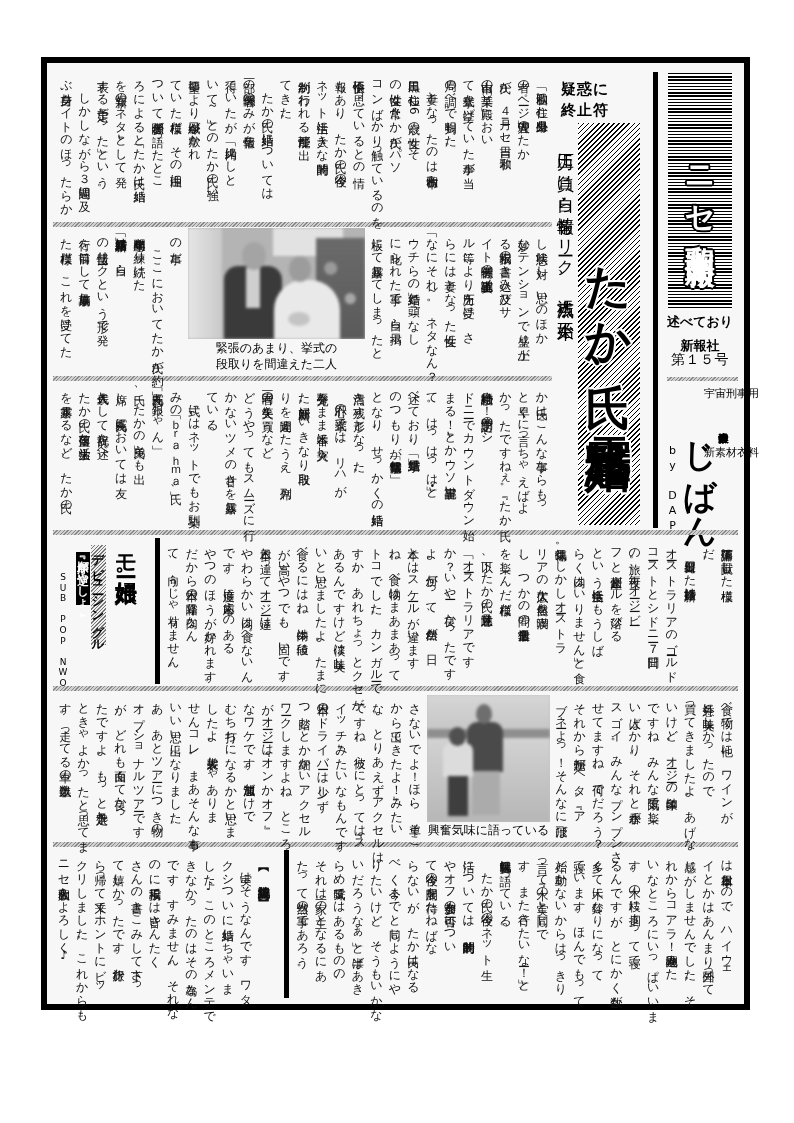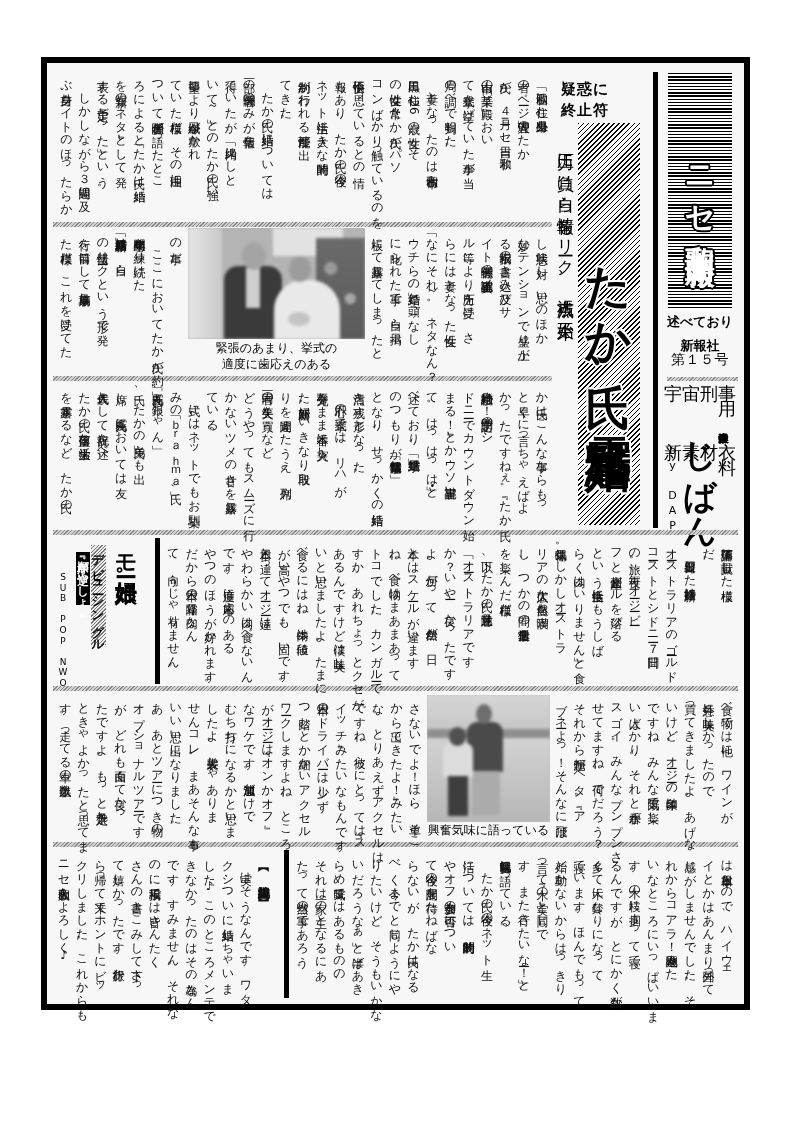--- a/index.html
+++ b/index.html
@@ -22,21 +22,21 @@
   .note-body{left:54px;top:852px;width:201px;height:150px;line-height:18.2px;}
 
   
   .mast-title{position:absolute;left:668px;top:73px;width:64px;height:237px;
     background:repeating-linear-gradient(180deg,#000 0 1.5px,#fff 1.5px 3.2px);
     writing-mode:vertical-rl;text-align:center;line-height:64px;font-size:30px;letter-spacing:3px;
     font-family:"DejaVu Serif",serif;font-weight:bold;color:#fff;
     text-shadow:2px 0 0 #000,-2px 0 0 #000,0 2px 0 #000,0 -2px 0 #000,1.5px 1.5px 0 #000,-1.5px -1.5px 0 #000,1.5px -1.5px 0 #000,-1.5px 1.5px 0 #000;}
   .mast-line{position:absolute;left:664px;width:72px;text-align:center;font-weight:bold;font-size:13px;line-height:15px;}
   .mast-issue{position:absolute;left:664px;top:351px;width:72px;text-align:center;font-size:14px;line-height:16px;letter-spacing:0.5px;}
-  .ad-tag{position:absolute;left:660px;width:76px;text-align:right;font-size:18px;line-height:15px;}
+  .ad-tag{position:absolute;left:704px;width:76px;text-align:left;font-size:11px;line-height:15px;}
   .jiban{position:absolute;left:682px;top:418px;width:36px;writing-mode:vertical-rl;font-size:33px;line-height:36px;font-weight:900;letter-spacing:0;}
   .by{position:absolute;left:666px;top:444px;width:12px;writing-mode:vertical-rl;text-orientation:upright;font-size:11px;line-height:12px;letter-spacing:2px;white-space:pre;}
   .feature{position:absolute;left:717px;top:425px;width:12px;writing-mode:vertical-rl;font-size:10px;line-height:12px;font-weight:bold;}
 
   
   .kicker{position:absolute;left:561px;width:70px;font-size:15px;line-height:21px;font-weight:bold;letter-spacing:1px;}
   .headline-main{position:absolute;left:578px;top:123px;width:62px;height:402px;
     background:repeating-linear-gradient(135deg,#000 0 1.2px,#fff 1.2px 3.6px);
     writing-mode:vertical-rl;text-align:center;line-height:62px;font-size:46px;font-weight:900;letter-spacing:4px;color:#000;
     text-shadow:2px 0 0 #fff,-2px 0 0 #fff,0 2px 0 #fff,0 -2px 0 #fff,1.5px 1.5px 0 #fff,-1.5px -1.5px 0 #fff,1.5px -1.5px 0 #fff,-1.5px 1.5px 0 #fff;}
@@ -163,21 +163,21 @@
     <div class="p" style="left:128px;top:10px;width:49px;height:101px;background:radial-gradient(circle at 30% 30%,#9a9a9a 0 6px,transparent 7px),radial-gradient(circle at 70% 60%,#a8a8a8 0 5px,transparent 6px),linear-gradient(180deg,#6a6a6a,#5a5a5a);"></div>
     <div class="p" style="left:36px;top:38px;width:58px;height:73px;background:#3a3a3a;border-radius:14px 14px 0 0;"></div>
     <div class="p" style="left:58px;top:40px;width:14px;height:40px;background:#cfcfcf;"></div>
     <div class="p" style="left:54px;top:14px;width:24px;height:28px;background:#a4a4a4;border-radius:50%;"></div>
     <div class="p" style="left:86px;top:52px;width:66px;height:59px;background:#e9e9e9;border-radius:30px 30px 0 0;"></div>
     <div class="p" style="left:101px;top:28px;width:22px;height:26px;background:#9c9c9c;border-radius:50%;"></div>
     <div class="p" style="left:100px;top:84px;width:22px;height:14px;background:#c4c4c4;border-radius:50%;"></div>
   </div>
 </div>
 <div class="caption" style="left:188px;top:341px;width:177px;">緊張のあまり、挙式の</div>
-<div class="caption" style="left:188px;top:357px;width:177px;">適度に歯応えのある</div>
+<div class="caption" style="left:188px;top:357px;width:177px;">段取りを間違えた二人</div>
 
 <div class="v band-d">評価下落に貢献した模様
 だ。
 　翌日出発した新婚旅行は
 オーストラリアのゴールド
 コーストとシドニー７日間
 の旅。毎夜、オージービー
 フと豪州産ビールを浴びる
 という食生活に「もうしば
 らく肉はいりません」と食

